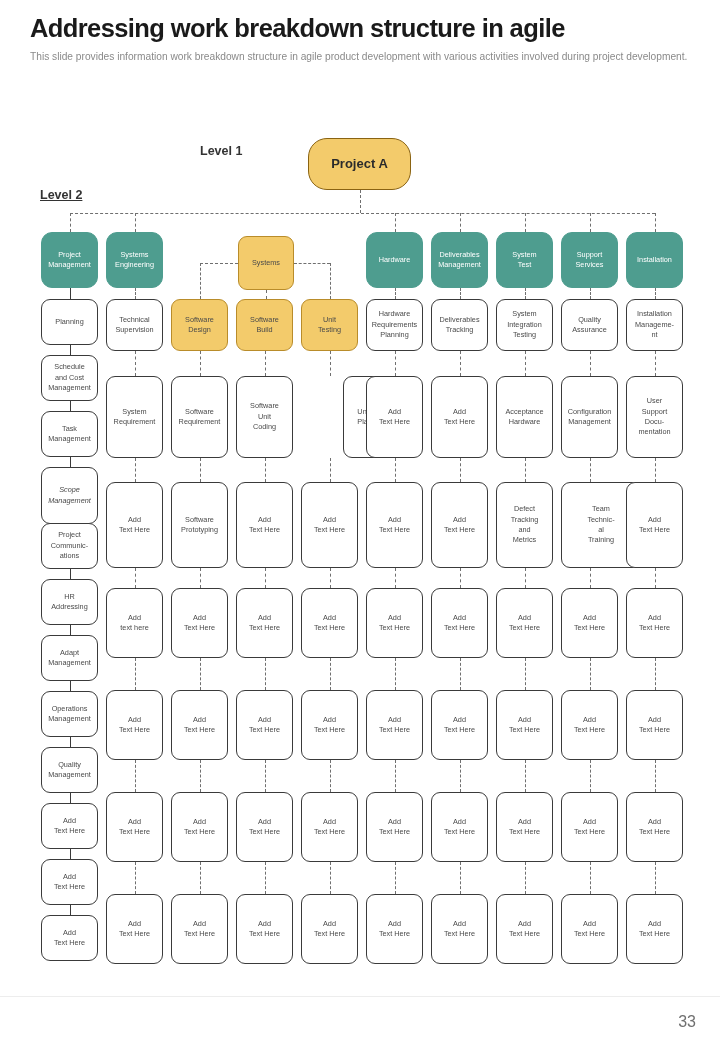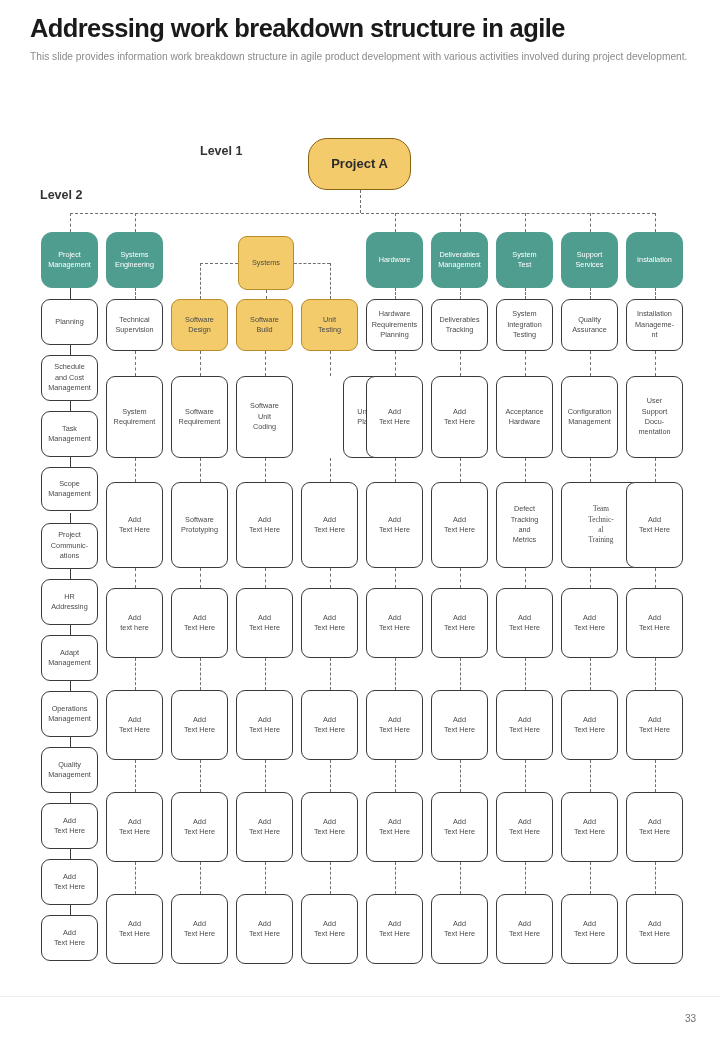--- a/index.html
+++ b/index.html
@@ -19,21 +19,21 @@
     letter-spacing: -0.6px; line-height: 1.1;
   }
   .subtitle {
     position: absolute; left: 30px; top: 50px; width: 668px;
     font-size: 10.2px; color: #8a8a8a; line-height: 1.45;
   }
 
   
   .lvl-label { position: absolute; font-size: 12.5px; font-weight: bold; color: #333; }
   #lvl1-label { left: 200px; top: 144px; }
-  #lvl2-label { left: 40px; top: 188px; }
+  #lvl2-label { left: 40px; top: 188px; text-decoration: underline; }
 
   
   .node {
     position: absolute;
     border: 1px solid #3a3a3a;
     border-radius: 9px;
     background: #ffffff;
     display: flex; align-items: center; justify-content: center;
     text-align: center;
     font-size: 7.3px;
@@ -81,21 +81,21 @@
   .footer-rule {
     position: absolute; left: 0; top: 996px; width: 720px;
     border-top: 1px solid #ededed;
   }
   .footer-text {
     position: absolute; left: 0; top: 1013px; width: 720px;
     text-align: center; font-size: 10.5px; color: #8d8d8d;
   }
   .footer-page {
     position: absolute; right: 24px; top: 1013px;
-    font-size: 10px; color: #6f6f6f; margin-left: 8px;
+    font-size: 16px; color: #6f6f6f; margin-left: 8px;
   }
 </style>
 </head>
 <body>
 
 <div class="slide">
 
   <div class="title">Addressing work breakdown structure in agile</div>
   <div class="subtitle">This slide provides information work breakdown structure in agile product development with various activities involved during project development.</div>
 
@@ -132,21 +132,21 @@
       <div class="vline" style="left: 329.5px; top: 263px; height: 36px;"></div>
       <div class="vline" style="left: 266px; top: 290px; height: 9px;"></div>
       <div class="node" style="left: 41px; top: 299px; width: 57px; height: 46px;">Planning</div>
       <div class="node" style="left: 41px; top: 355px; width: 57px; height: 46px;">Schedule
 and Cost
 Management</div>
       <div class="vline solid" style="left: 69.5px; top: 345px; height: 10px;"></div>
       <div class="node" style="left: 41px; top: 411px; width: 57px; height: 46px;">Task
 Management</div>
       <div class="vline solid" style="left: 69.5px; top: 401px; height: 10px;"></div>
-      <div class="node" style="left: 41px; top: 467px; width: 57px; height: 44px;">Scope
+      <div class="node" style="left: 41px; top: 467px; width: 57px; height: 57px; font-style: italic;">Scope
 Management</div>
       <div class="vline solid" style="left: 69.5px; top: 457px; height: 10px;"></div>
       <div class="node" style="left: 41px; top: 523px; width: 57px; height: 46px;">Project
 Communic-
 ations</div>
       <div class="vline solid" style="left: 69.5px; top: 513px; height: 10px;"></div>
       <div class="node" style="left: 41px; top: 579px; width: 57px; height: 46px;">HR
 Addressing</div>
       <div class="vline solid" style="left: 69.5px; top: 569px; height: 10px;"></div>
       <div class="node" style="left: 41px; top: 635px; width: 57px; height: 46px;">Adapt
@@ -235,21 +235,21 @@
 Text Here</div>
       <div class="vline" style="left: 394.5px; top: 458px; height: 24px;"></div>
       <div class="node" style="left: 431px; top: 482px; width: 57px; height: 86px;">Add
 Text Here</div>
       <div class="vline" style="left: 459.5px; top: 458px; height: 24px;"></div>
       <div class="node" style="left: 496px; top: 482px; width: 57px; height: 86px;">Defect
 Tracking
 and
 Metrics</div>
       <div class="vline" style="left: 524.5px; top: 458px; height: 24px;"></div>
-      <div class="node" style="left: 561px; top: 482px; width: 80px; height: 86px; font-family: Liberation Serif, serif;">Team
+      <div class="node" style="left: 561px; top: 482px; width: 80px; height: 86px;">Team
 Technic-
 al
 Training</div>
       <div class="vline" style="left: 589.5px; top: 458px; height: 24px;"></div>
       <div class="node" style="left: 626px; top: 482px; width: 57px; height: 86px;">Add
 Text Here</div>
       <div class="vline" style="left: 654.5px; top: 458px; height: 24px;"></div>
       <div class="node" style="left: 106px; top: 588px; width: 57px; height: 70px;">Add
 text here</div>
       <div class="vline" style="left: 134.5px; top: 568px; height: 20px;"></div>

